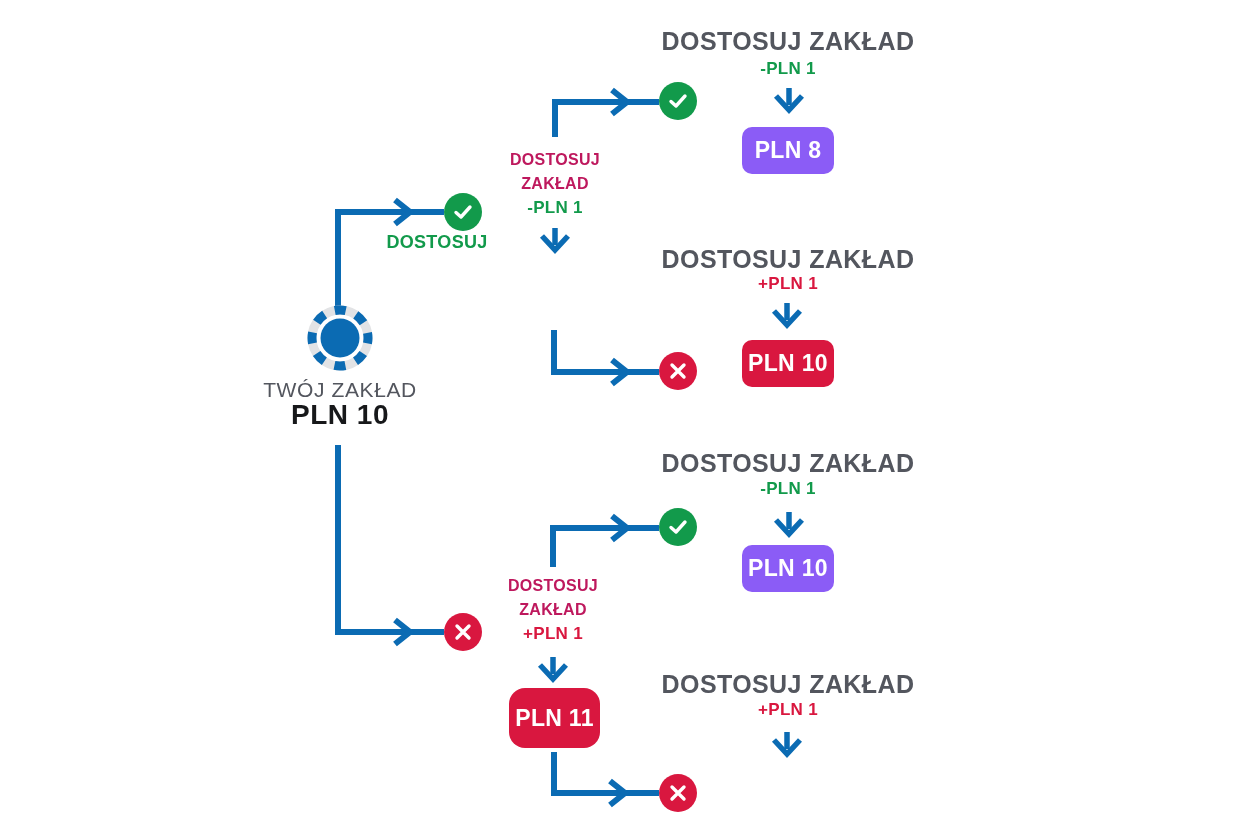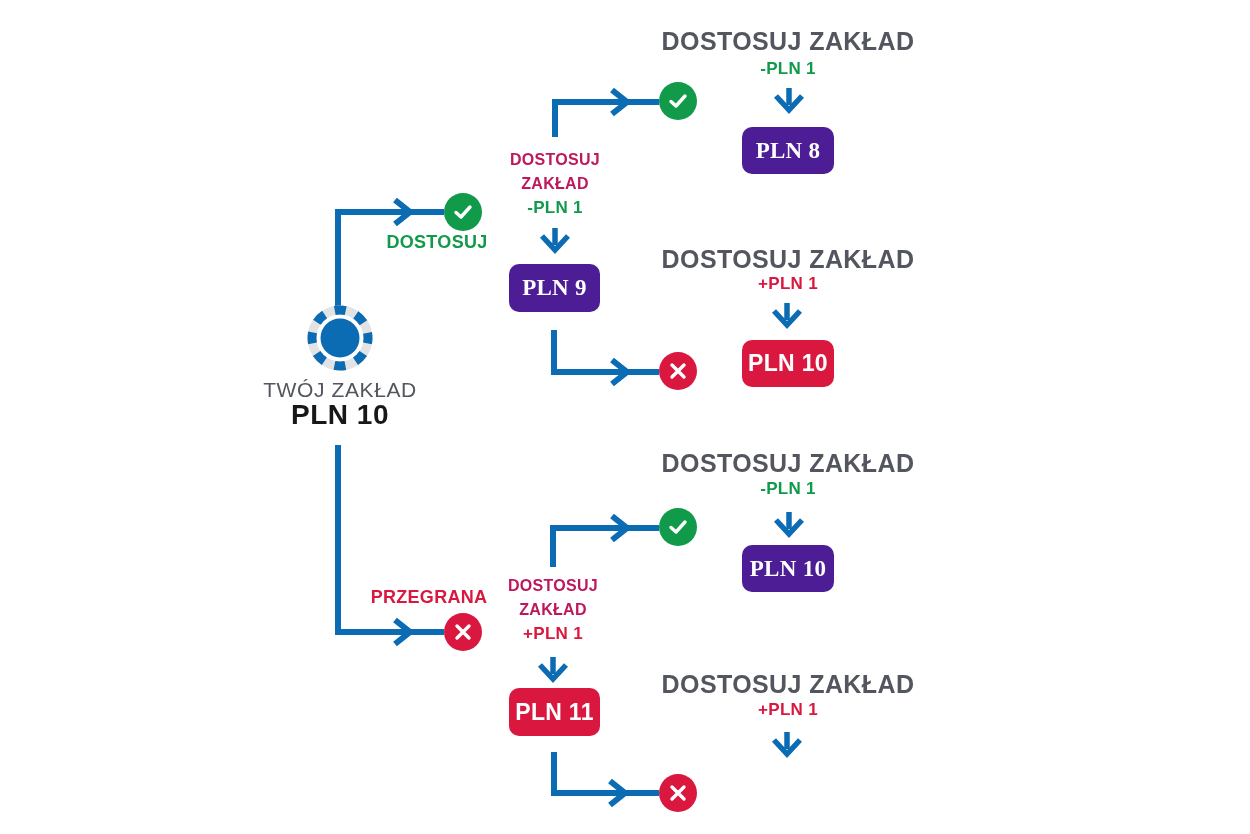--- a/index.html
+++ b/index.html
@@ -15,21 +15,21 @@
   }
   .delta{
     width:320px;text-align:center;font-size:17px;font-weight:700;letter-spacing:0.3px;
   }
   .delta.green{color:#129a4b;}
   .delta.red{color:#d9173f;}
   .result-box{
     width:92px;height:47px;border-radius:10px;display:flex;align-items:center;justify-content:center;
     color:#ffffff;font-size:23px;font-weight:700;letter-spacing:0.3px;
   }
-  .result-box.green{background:#4c1d95;font-family:Liberation Serif, serif;}
+  .result-box.green{background:#8b5cf6;}
   .result-box.red{background:#d9173f;}
   .outcome-circle{
     width:38px;height:38px;border-radius:50%;display:flex;align-items:center;justify-content:center;
   }
   .outcome-circle.green{background:#129a4b;}
   .outcome-circle.red{background:#d9173f;}
   .outcome-label{width:200px;text-align:center;font-size:18px;font-weight:700;letter-spacing:0.3px;white-space:nowrap;}
   .outcome-label.green{color:#129a4b;}
   .outcome-label.red{color:#d9173f;}
   .mid-block{width:200px;text-align:center;line-height:24px;}
@@ -93,40 +93,38 @@
   </div>
   <div class="abs root-label" style="left:230px;top:378px;">TWÓJ ZAKŁAD</div>
   <div class="abs root-amount" style="left:230px;top:399px;">PLN 10</div>
 
   <div class="abs outcome-label green" style="left:337px;top:232px;">DOSTOSUJ</div>
   <div class="abs outcome-circle green" style="left:444px;top:193px;">
     <svg width="22" height="22" viewBox="0 0 22 22">
         <path d="M4,11.5 L9,16 L18,6" fill="none" stroke="#fff" stroke-width="3.4" stroke-linecap="round" stroke-linejoin="round"></path>
       </svg>
   </div>
-  <div class="abs outcome-label red" style="left:329px;top:587px;">PRZEGRANA</div>
   <div class="abs outcome-circle red" style="left:444px;top:613px;">
     <svg width="20" height="20" viewBox="0 0 20 20">
         <path d="M4,4 L16,16 M16,4 L4,16" fill="none" stroke="#fff" stroke-width="3.4" stroke-linecap="round"></path>
       </svg>
   </div>
 
   <div class="abs mid-block" style="left:455px;top:148px;">
     <div class="mid-line">DOSTOSUJ</div>
     <div class="mid-line">ZAKŁAD</div>
     <div class="mid-delta green">-PLN 1</div>
   </div>
-  <div class="abs result-box green" style="left:509px;top:264px;width:91px;height:48px;">PLN 9</div>
 
   <div class="abs mid-block" style="left:453px;top:574px;">
     <div class="mid-line">DOSTOSUJ</div>
     <div class="mid-line">ZAKŁAD</div>
     <div class="mid-delta red">+PLN 1</div>
   </div>
-  <div class="abs result-box red" style="left:509px;top:688px;width:91px;height:48px;">PLN 11</div>
+  <div class="abs result-box red" style="left:509px;top:688px;width:91px;height:60px;border-radius:16px;">PLN 11</div>
 
   <div class="abs outcome-circle green" style="left:659px;top:82px;">
     <svg width="22" height="22" viewBox="0 0 22 22">
         <path d="M4,11.5 L9,16 L18,6" fill="none" stroke="#fff" stroke-width="3.4" stroke-linecap="round" stroke-linejoin="round"></path>
       </svg>
   </div>
   <div class="abs heading" style="left:628px;top:27px;">DOSTOSUJ ZAKŁAD</div>
   <div class="abs delta green" style="left:628px;top:59px;">-PLN 1</div>
   <div class="abs result-box green" style="left:742px;top:127px;">PLN 8</div>
 

